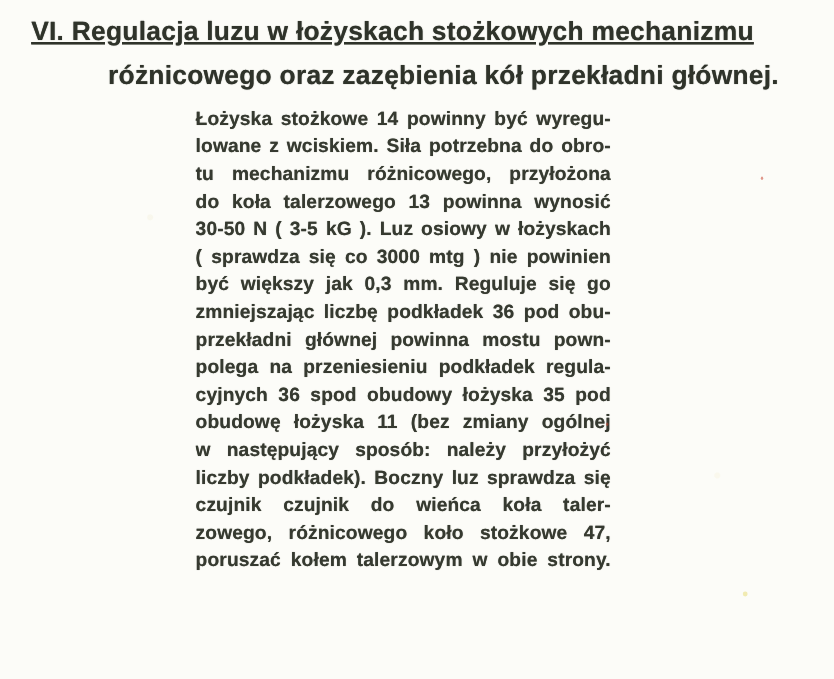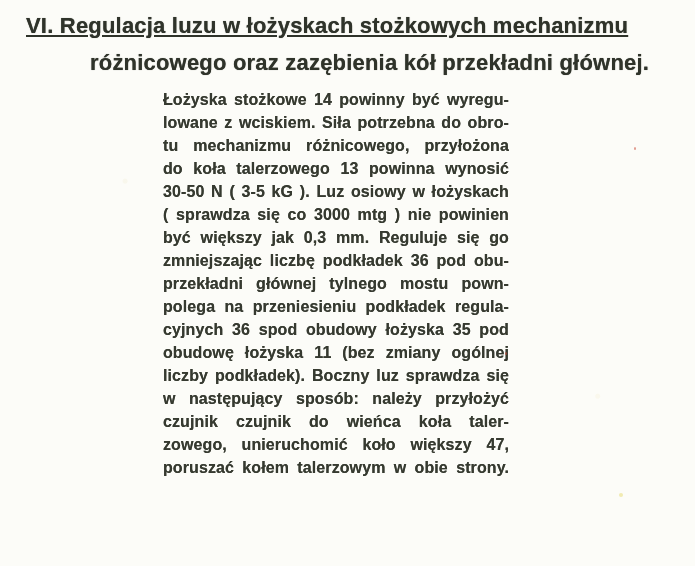--- a/index.html
+++ b/index.html
@@ -75,28 +75,28 @@
 
   <div class="paragraph">
     <div class="line">Łożyska stożkowe 14 powinny być wyregu-</div>
     <div class="line">lowane z wciskiem. Siła potrzebna do obro-</div>
     <div class="line">tu mechanizmu różnicowego, przyłożona</div>
     <div class="line">do koła talerzowego 13 powinna wynosić</div>
     <div class="line">30-50 N ( 3-5 kG ). Luz osiowy w łożyskach</div>
     <div class="line">( sprawdza się co 3000 mtg ) nie powinien</div>
     <div class="line">być większy jak 0,3 mm. Reguluje się go</div>
     <div class="line">zmniejszając liczbę podkładek 36 pod obu-</div>
-    <div class="line">przekładni głównej tylnego mostu pown-</div>
+    <div class="line">przekładni głównej powinna mostu pown-</div>
     <div class="line">polega na przeniesieniu podkładek regula-</div>
     <div class="line">cyjnych 36 spod obudowy łożyska 35 pod</div>
     <div class="line">obudowę łożyska 11 (bez zmiany ogólnej</div>
+    <div class="line">w następujący sposób: należy przyłożyć</div>
     <div class="line">liczby podkładek). Boczny luz sprawdza się</div>
-    <div class="line">w następujący sposób: należy przyłożyć</div>
     <div class="line">czujnik czujnik do wieńca koła taler-</div>
-    <div class="line">zowego, unieruchomić koło większy 47,</div>
+    <div class="line">zowego, różnicowego koło stożkowe 47,</div>
     <div class="line">poruszać kołem talerzowym w obie strony.</div>
   </div>
 
   <div class="speckle yellow sp1"></div>
   <div class="speckle red sp2"></div>
   <div class="speckle red sp3"></div>
 
 </div>
 
 </body></html>

